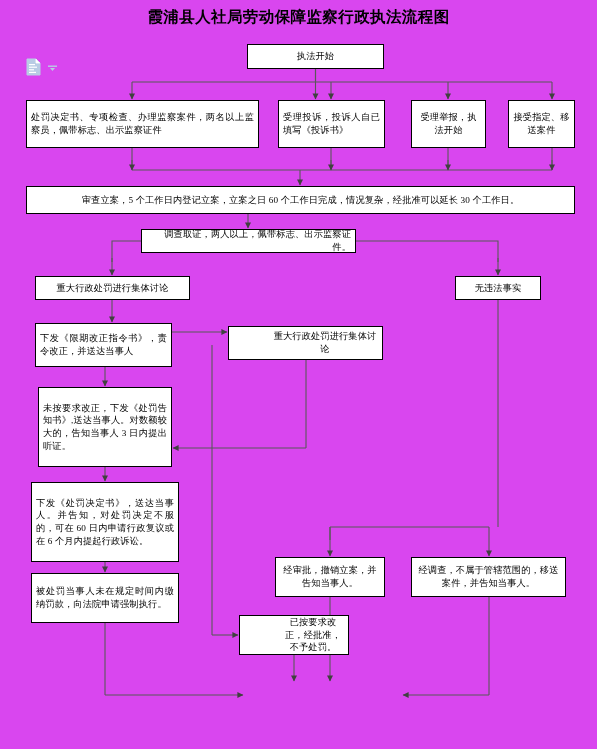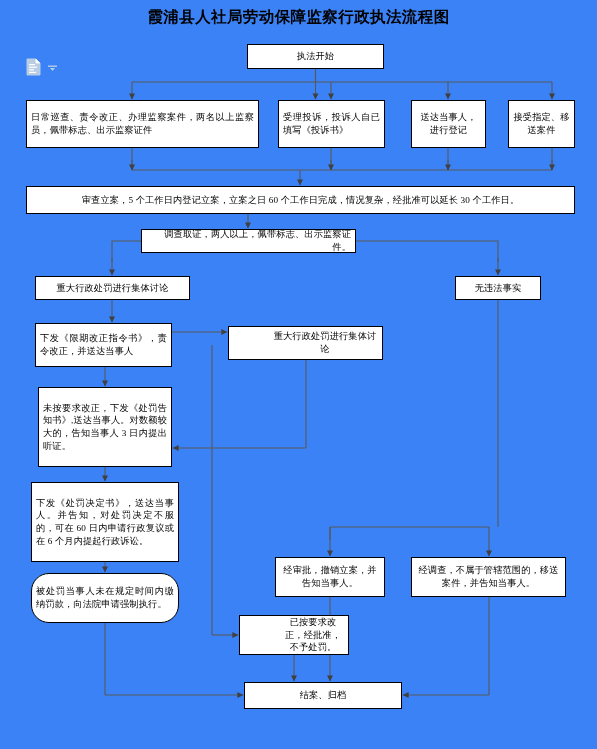--- a/index.html
+++ b/index.html
@@ -7,21 +7,21 @@
     padding: 0;
     background: #ffffff;
   }
   body {
     font-family: "Liberation Serif", "DejaVu Serif", serif;
   }
   #page {
     position: relative;
     width: 597px;
     height: 749px;
-    background: #3b82f6;
+    background: #d946ef;
     overflow: hidden;
   }
   .title {
     position: absolute;
     left: 0;
     top: 7px;
     width: 597px;
     text-align: center;
     font-size: 15.5px;
     font-weight: bold;
@@ -204,29 +204,29 @@
     <g stroke="#595959" stroke-width="1.1" fill="none" marker-end="url(#ah)">
       <path d="M105,695 L243,695"></path>
     </g>
   </svg>
 
   <div class="box" style="left:247px; top:44px; width:137px; height:25px;">
     <span>执法开始</span>
   </div>
 
   <div class="box just" style="left:26px; top:100px; width:233px; height:48px;">
-    <span>日常巡查、责令改正、办理监察案件，两名以上监察员，佩带标志、出示监察证件</span>
+    <span>处罚决定书、专项检查、办理监察案件，两名以上监察员，佩带标志、出示监察证件</span>
   </div>
 
   <div class="box just" style="left:278px; top:100px; width:107px; height:48px;">
     <span>受理投诉，投诉人自已填写《投诉书》</span>
   </div>
 
   <div class="box" style="left:411px; top:100px; width:75px; height:48px;">
-    <span>送达当事人，进行登记</span>
+    <span>受理举报，执法开始</span>
   </div>
 
   <div class="box" style="left:508px; top:100px; width:67px; height:48px;">
     <span>接受指定、移送案件</span>
   </div>
 
   <div class="box" style="left:26px; top:186px; width:549px; height:28px;">
     <span>审查立案，5 个工作日内登记立案，立案之日 60 个工作日完成，情况复杂，经批准可以延长 30 个工作日。</span>
   </div>
 
@@ -251,33 +251,30 @@
   </div>
 
   <div class="box just" style="left:38px; top:387px; width:134px; height:80px;">
     <span>未按要求改正，下发《处罚告知书》,送达当事人。对数额较大的，告知当事人 3 日内提出听证。</span>
   </div>
 
   <div class="box just" style="left:31px; top:482px; width:148px; height:80px;">
     <span>下发《处罚决定书》，送达当事人。并告知，对处罚决定不服的，可在 60 日内申请行政复议或在 6 个月内提起行政诉讼。</span>
   </div>
 
-  <div class="box just" style="left:31px; top:573px; width:148px; height:50px;border-radius:18px;">
+  <div class="box just" style="left:31px; top:573px; width:148px; height:50px;">
     <span>被处罚当事人未在规定时间内缴纳罚款，向法院申请强制执行。</span>
   </div>
 
   <div class="box" style="left:275px; top:557px; width:110px; height:40px;">
     <span>经审批，撤销立案，并告知当事人。</span>
   </div>
 
   <div class="box" style="left:411px; top:557px; width:155px; height:40px;">
     <span>经调查，不属于管辖范围的，移送案件，并告知当事人。</span>
   </div>
 
   <div class="box" style="left:239px; top:615px; width:110px; height:40px;padding-left:42px;">
     <span>已按要求改正，经批准，不予处罚。</span>
   </div>
 
-  <div class="box" style="left:244px; top:682px; width:158px; height:27px;">
-    <span>结案、归档</span>
-  </div>
 
 </div>
 
 </body></html>

